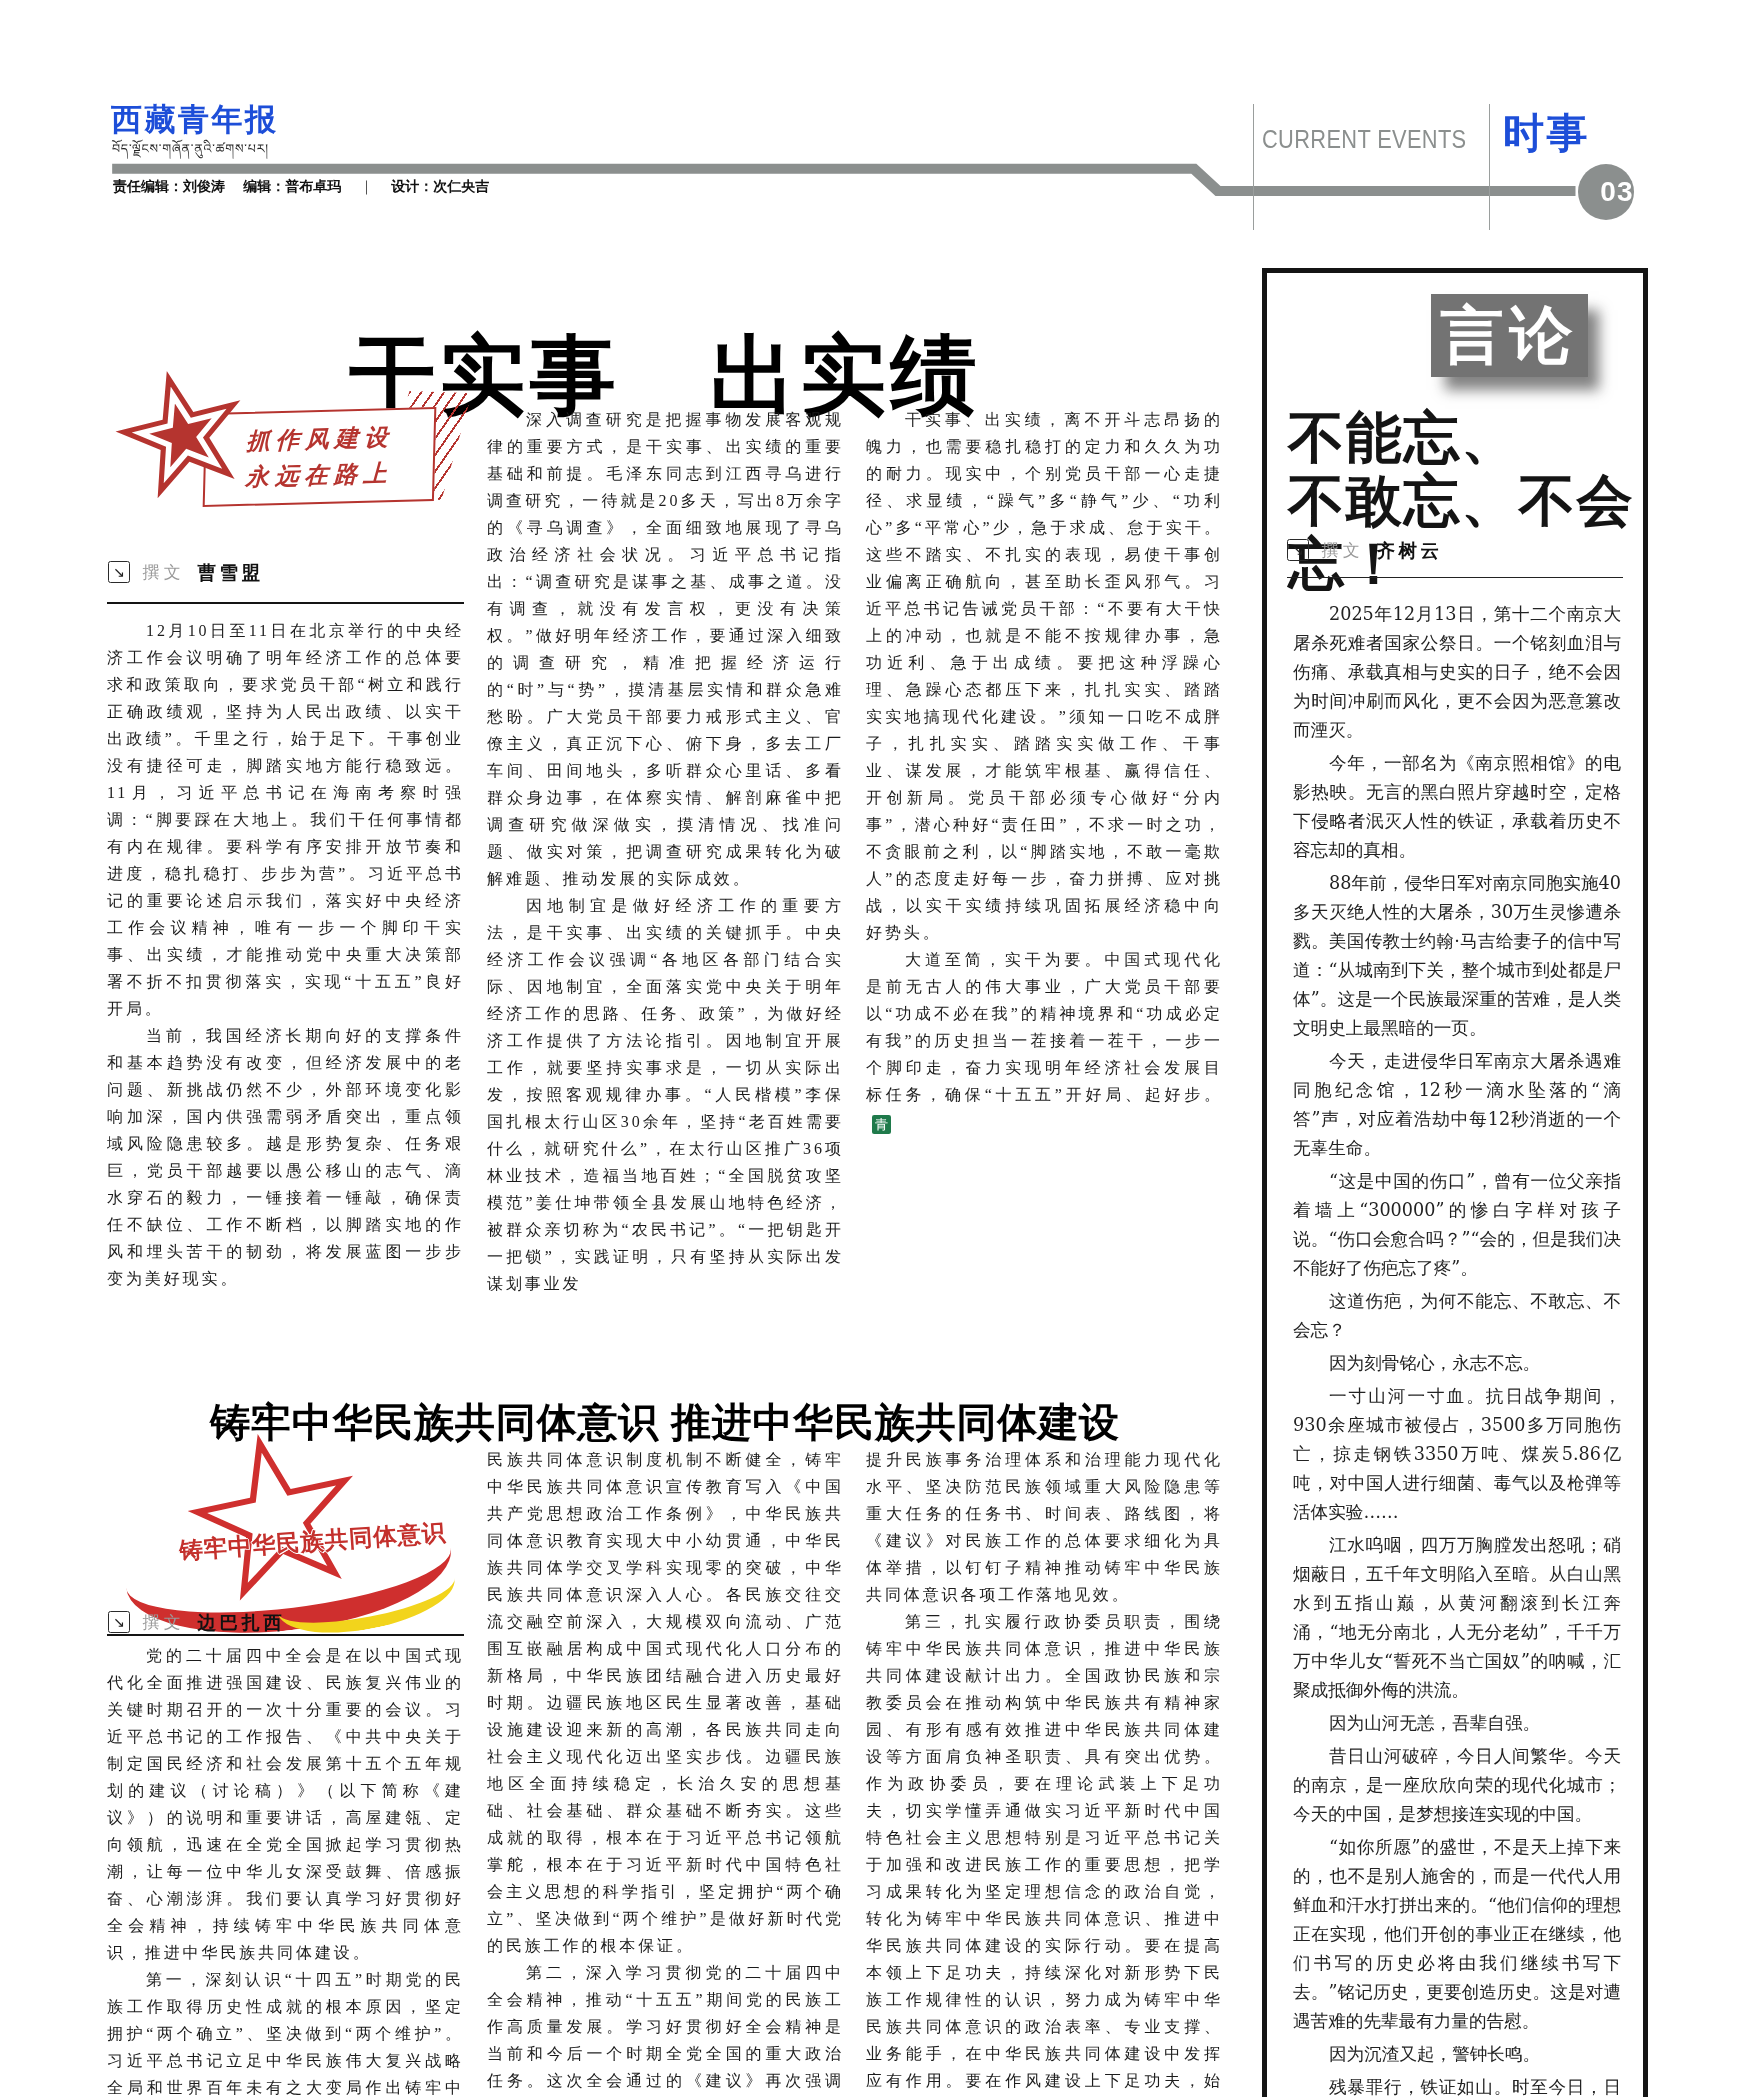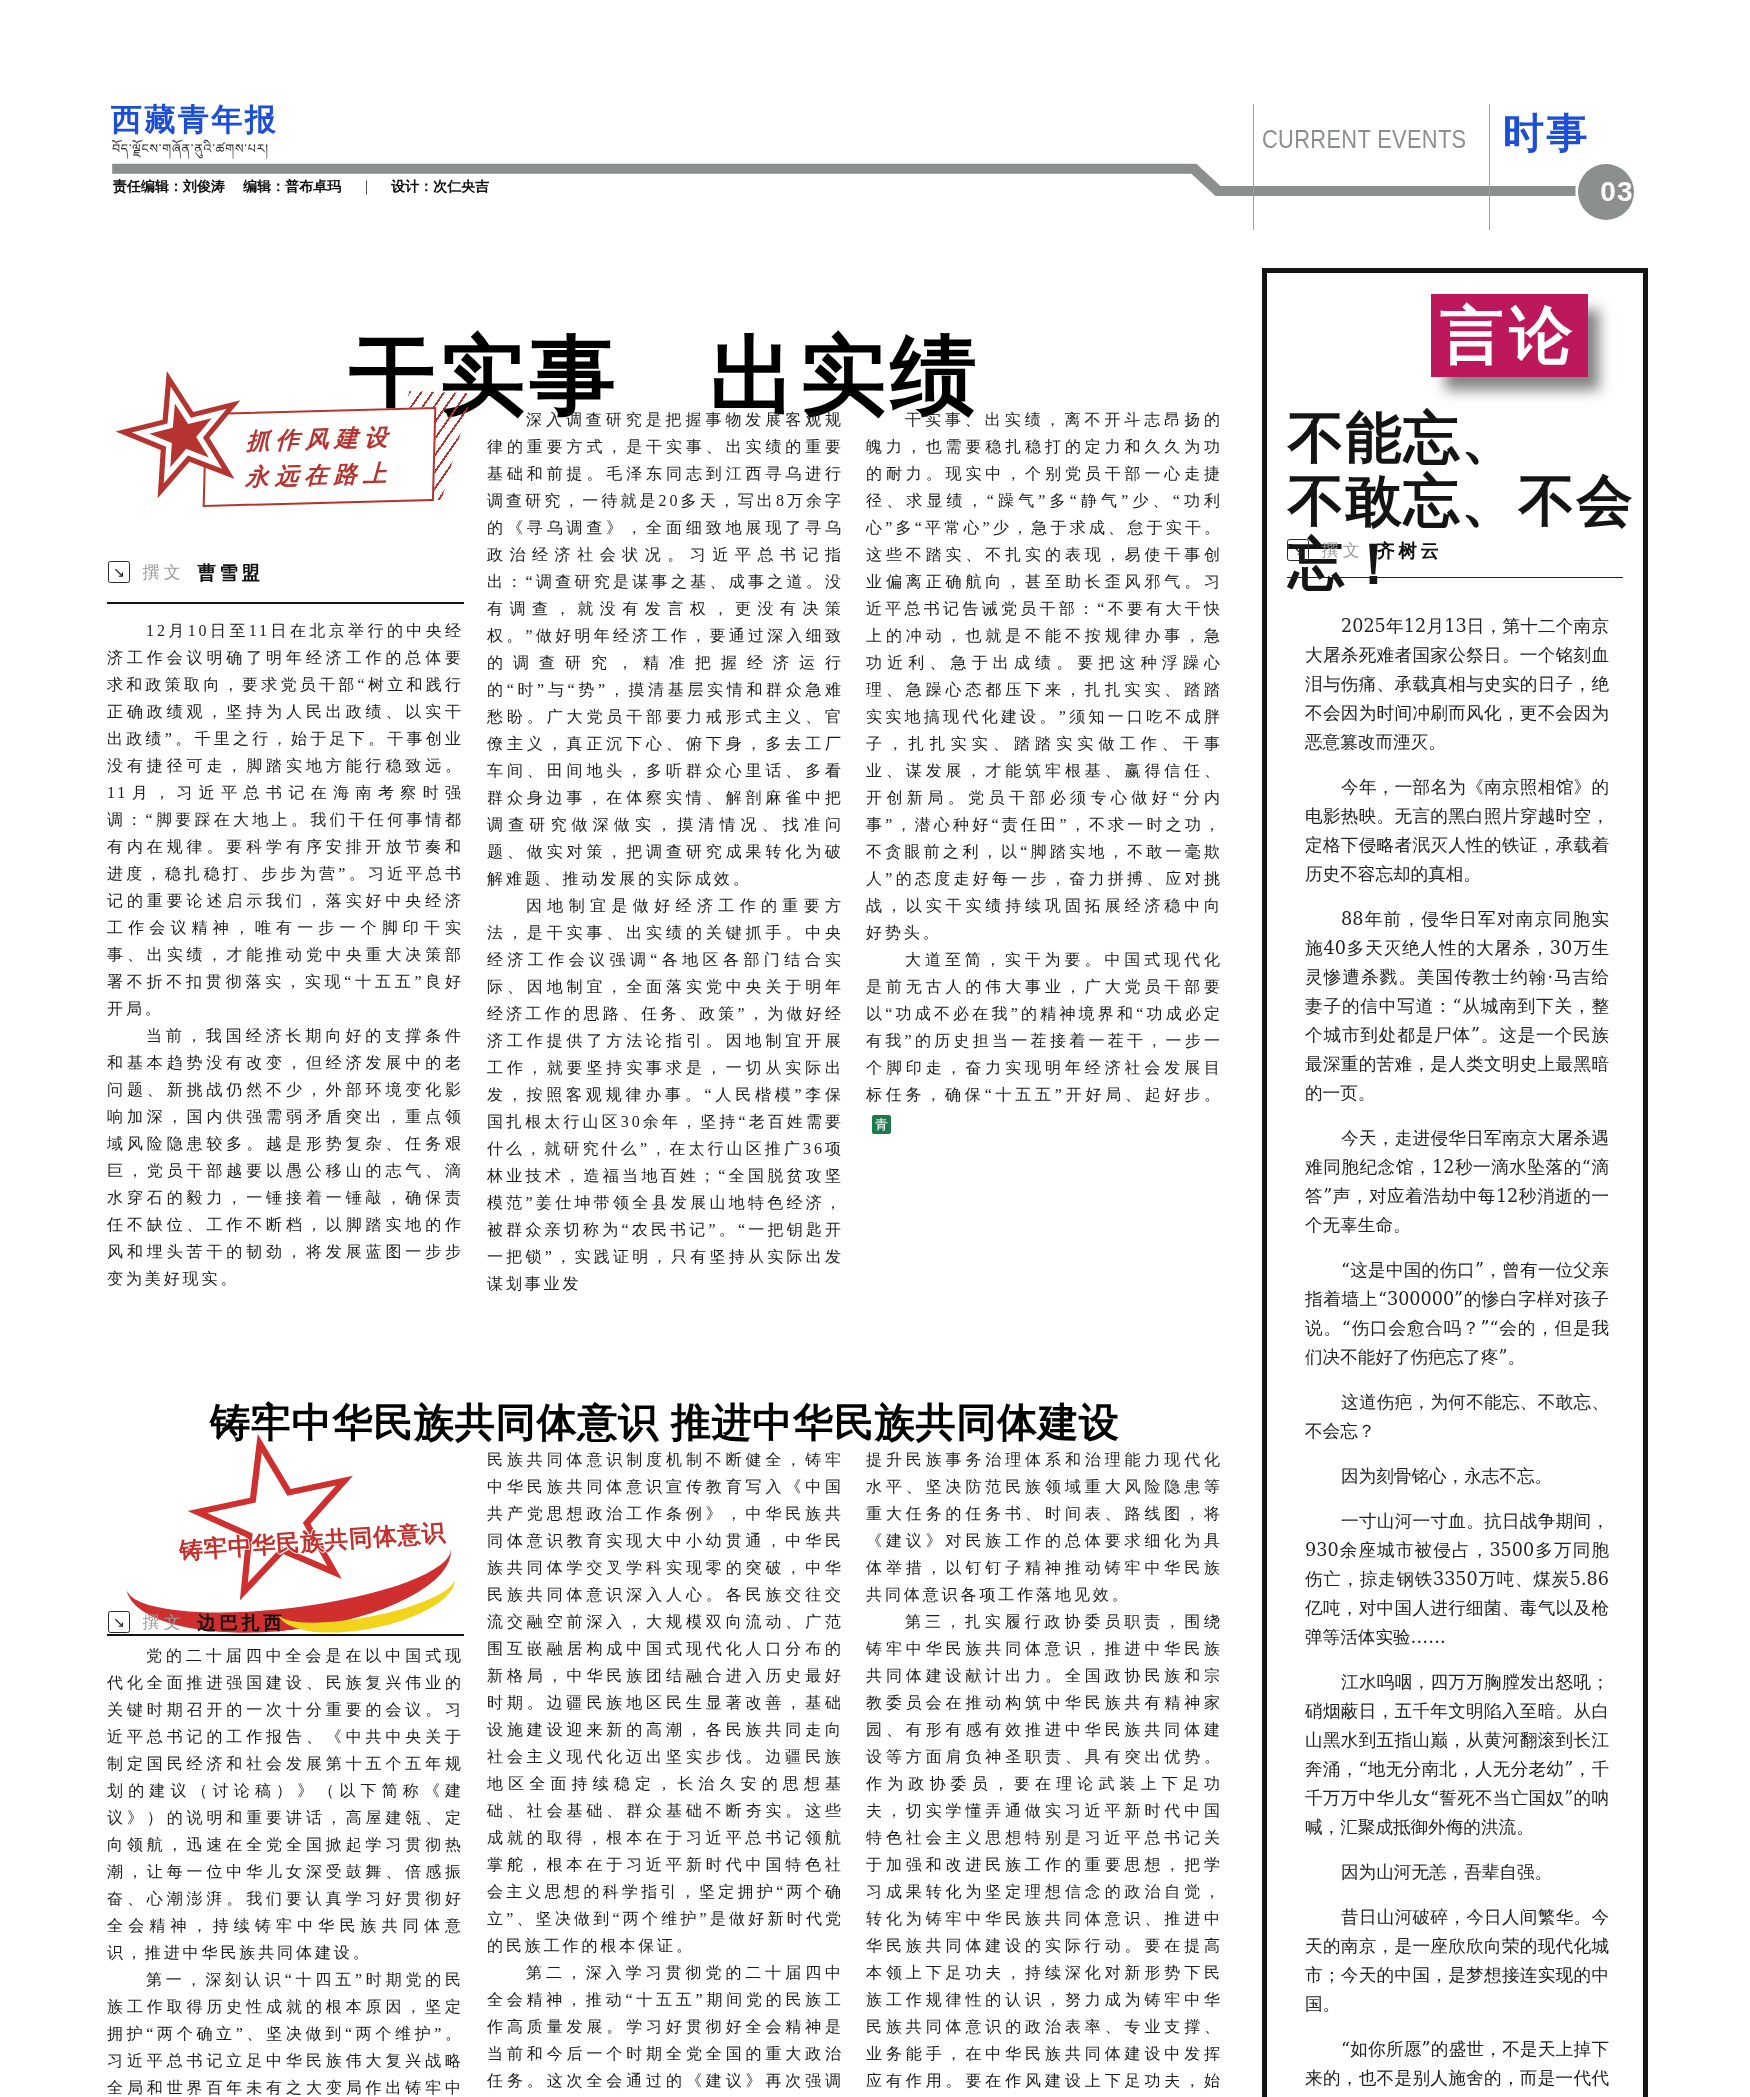--- a/index.html
+++ b/index.html
@@ -75,32 +75,32 @@
         border-bottom:22.7px solid #cf2f2e;transform:rotate(-7deg);}
   .l2-swoosh-yellow{position:absolute;left:138px;top:126px;width:180px;height:55px;border-radius:50%;
         border-bottom:12.6px solid #f2d41c;transform:rotate(-11deg);}
   .l2-text{position:absolute;left:41px;top:89px;width:277px;font-size:23.5px;font-weight:900;color:#c4302c;
         letter-spacing:0.8px;transform:rotate(-4deg);white-space:nowrap;
         text-shadow:0.8px 0 #fff,-0.8px 0 #fff,0 0.8px #fff,0 -0.8px #fff,0.8px 0.8px #fff,-0.8px -0.8px #fff;}
 
   
   .opinion{position:absolute;left:1262px;top:268px;width:386px;height:2058px;background:#fff;
         border:5.5px solid #141414;box-sizing:border-box;}
-  .op-label{position:absolute;left:164px;top:21px;width:157px;height:83px;background:#be185d;
+  .op-label{position:absolute;left:164px;top:21px;width:157px;height:83px;background:#737373;
         box-shadow:12.6px 14.3px 12.6px -1.7px rgba(30,30,30,0.55);
         display:flex;align-items:center;justify-content:center;}
   .op-label span{color:#fff;font-size:63px;font-weight:bold;letter-spacing:5.9px;
         font-family:"Liberation Sans",sans-serif;}
   .op-headline{position:absolute;left:21px;top:134px;font-family:"Liberation Serif",serif;
         font-weight:900;font-size:56px;line-height:63px;color:#141414;letter-spacing:1.7px;}
   .op-byline{left:20px;top:264px;position:absolute;}
   .op-rule{position:absolute;left:20px;top:304px;width:336px;height:1.3px;background:#222;}
   .op-body{position:absolute;left:22px;top:323px;width:336px;font-family:"DejaVu Serif",serif;
         font-size:17.6px;line-height:29px;color:#222;text-align:justify;}
-  .op-body p{margin:16px;text-indent:36px;}
+  .op-body p{margin:4px;text-indent:36px;}
 </style>
 </head>
 <body>
 
 <div class="page">
 
   <div class="masthead-title">西藏青年报</div>
   <div class="masthead-tibetan">བོད་ལྗོངས་གཞོན་ནུའི་ཚགས་པར།</div>
 
   <svg class="header-bar-svg" width="1477" height="35" viewBox="0 0 3520 84">

